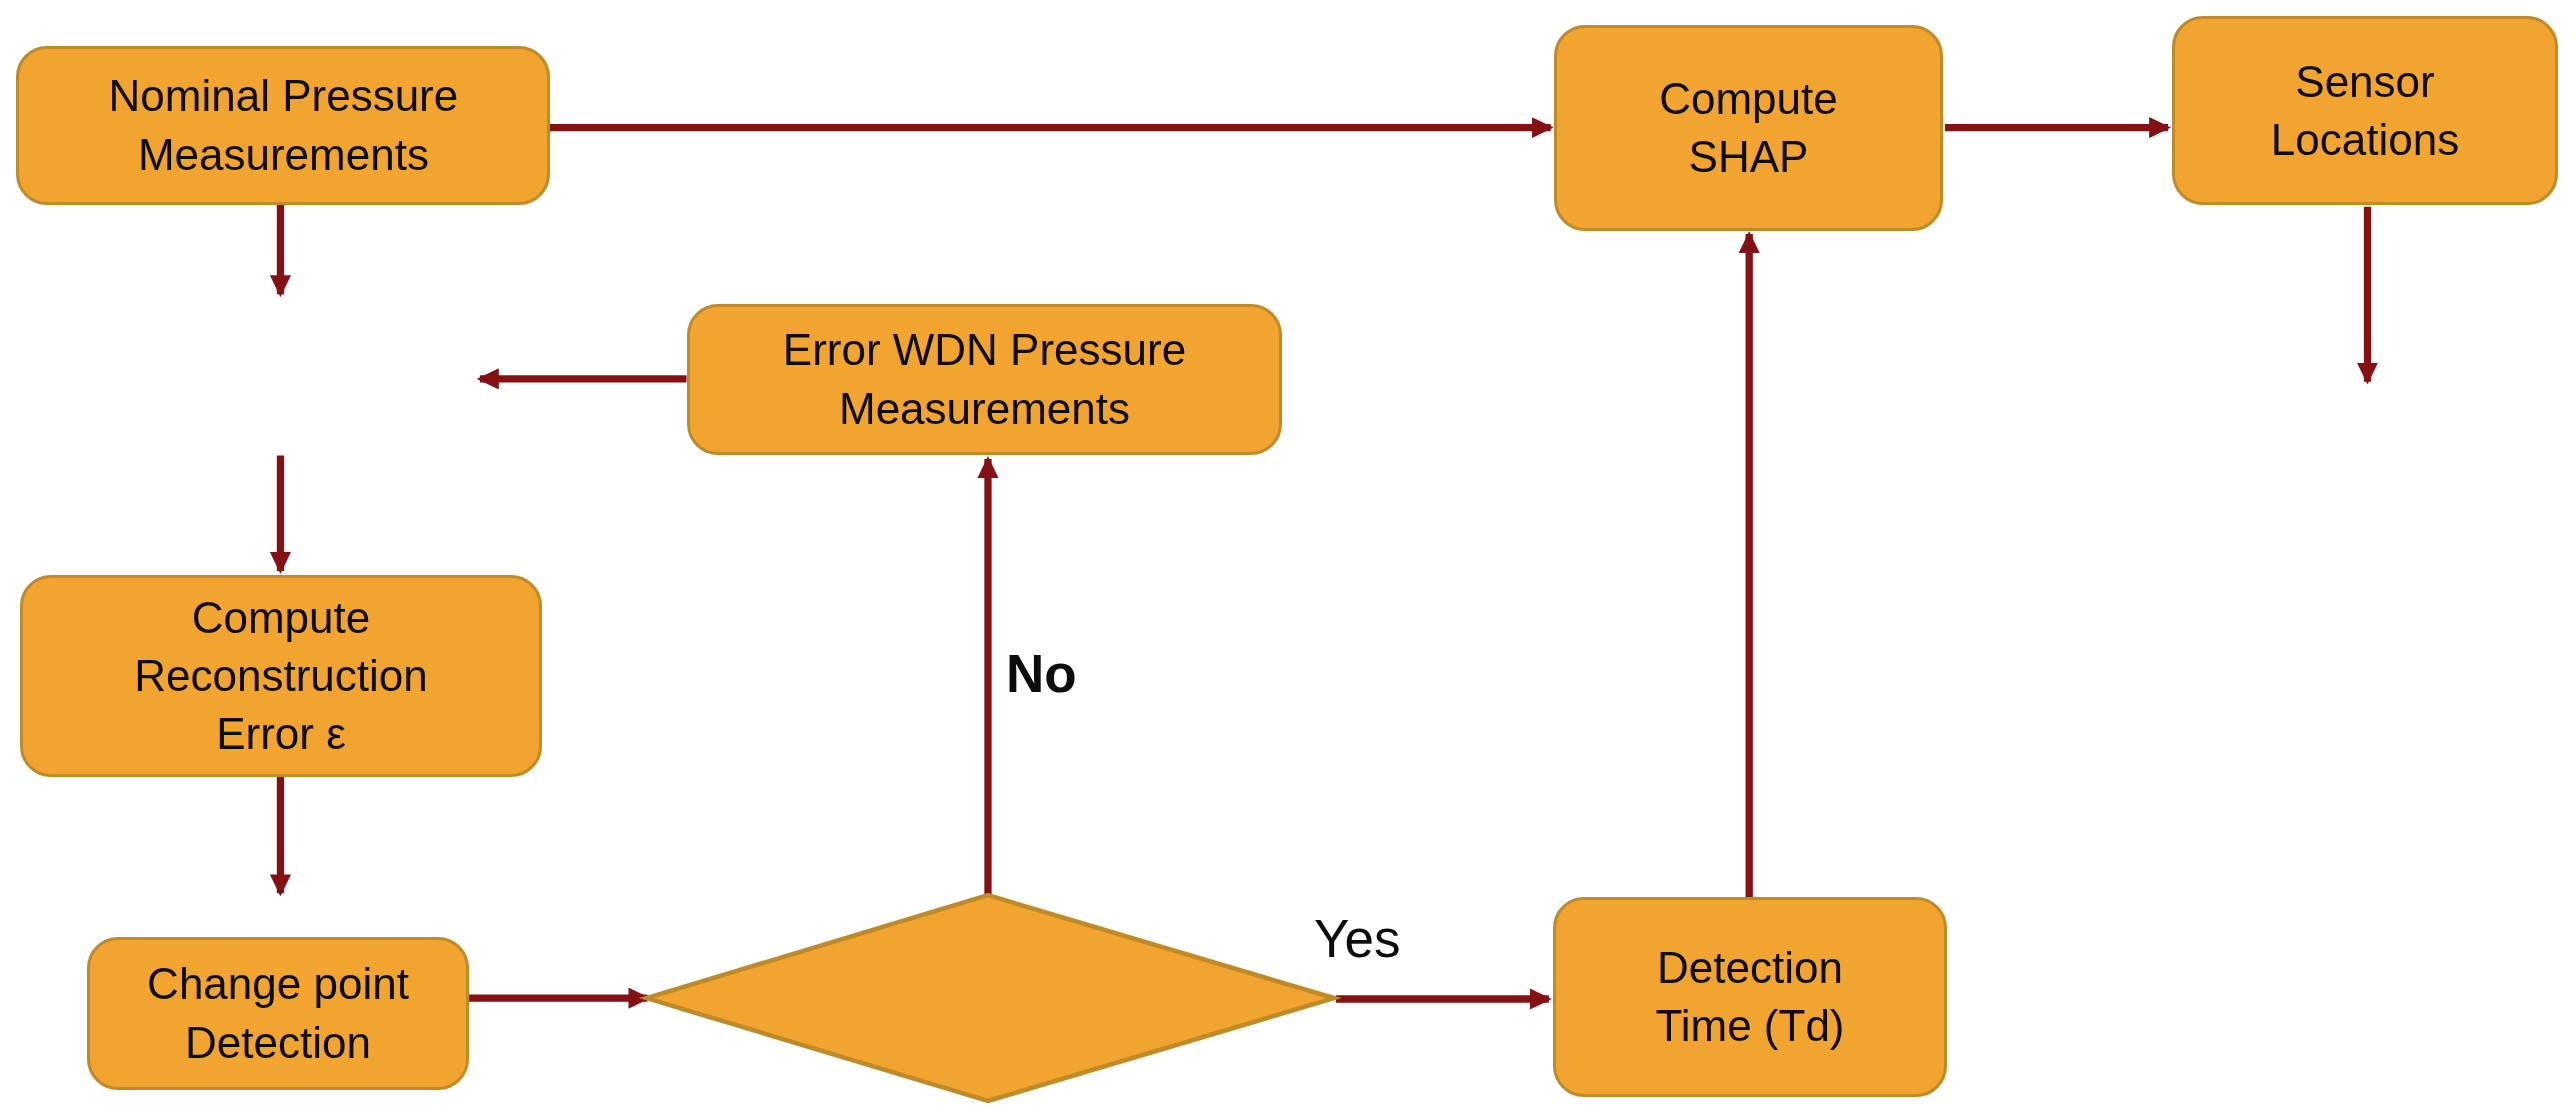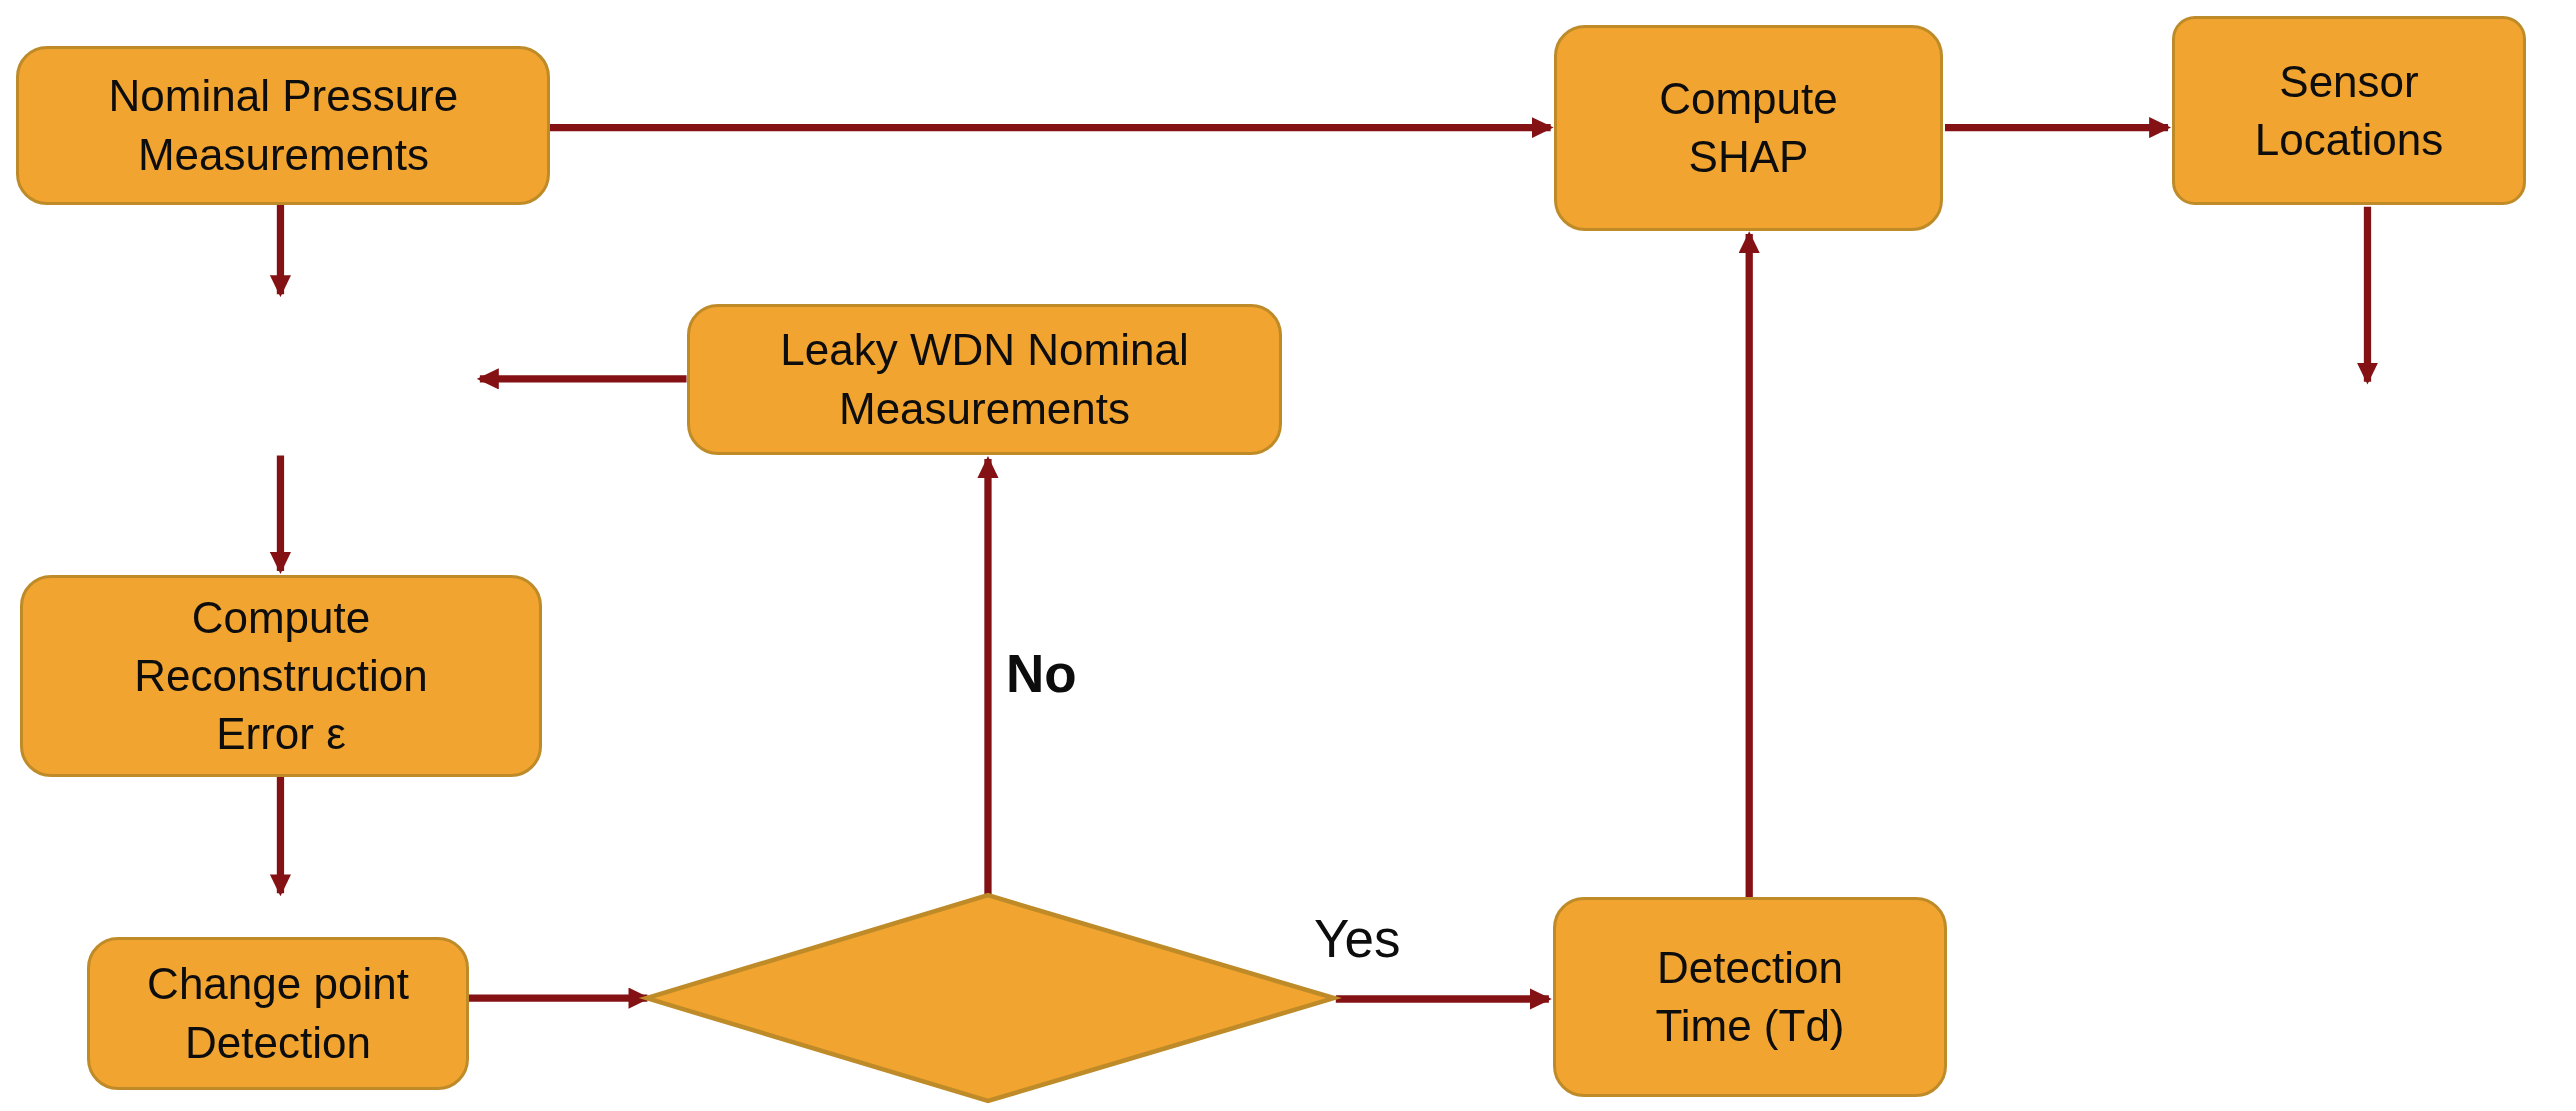--- a/index.html
+++ b/index.html
@@ -79,31 +79,31 @@
 Measurements</div>
 
 
   <div class="node" style="left:20px;top:575px;width:522px;height:202px;">Compute
 Reconstruction
 Error ε</div>
 
   <div class="node" style="left:87px;top:937px;width:382px;height:153px;">Change point
 Detection</div>
 
-  <div class="node" style="left:687px;top:304px;width:595px;height:151px;">Leaky WDN Nominal
+  <div class="node" style="left:687px;top:304px;width:595px;height:151px;">Error WDN Pressure
 Measurements</div>
 
 
   <div class="node" style="left:1553px;top:897px;width:394px;height:200px;">Detection
 Time (Td)</div>
 
   <div class="node" style="left:1554px;top:24.6px;width:389px;height:206px;">Compute
 SHAP</div>
 
-  <div class="node" style="left:2172px;top:16.4px;width:354px;height:189px;border-radius:23px;">Sensor
+  <div class="node" style="left:2172px;top:16.4px;width:386px;height:189px;">Sensor
 Locations</div>
 
 
   <div class="edge-label" style="left:1006px;top:647px;font-weight:bold;">No</div>
 
   <div class="edge-label" style="left:1314px;top:912px;">Yes</div>
 
 </div>
 
 

